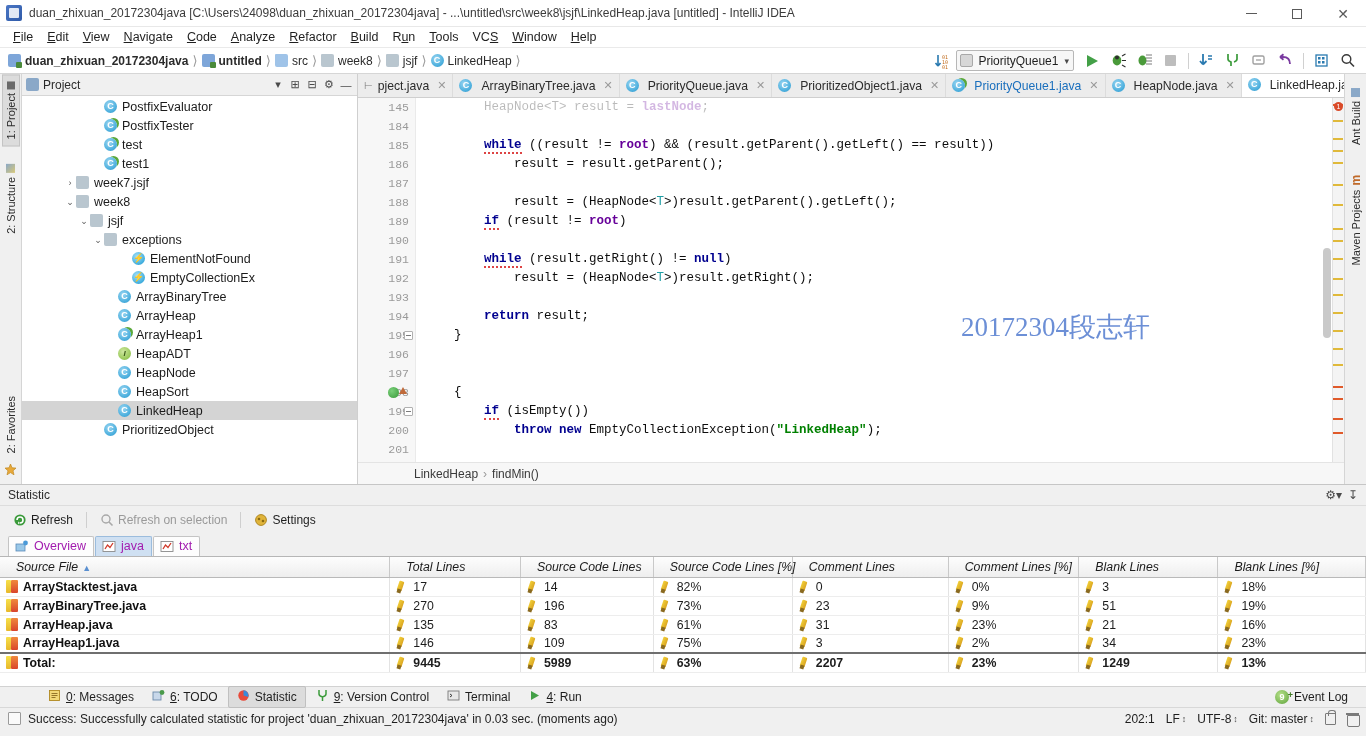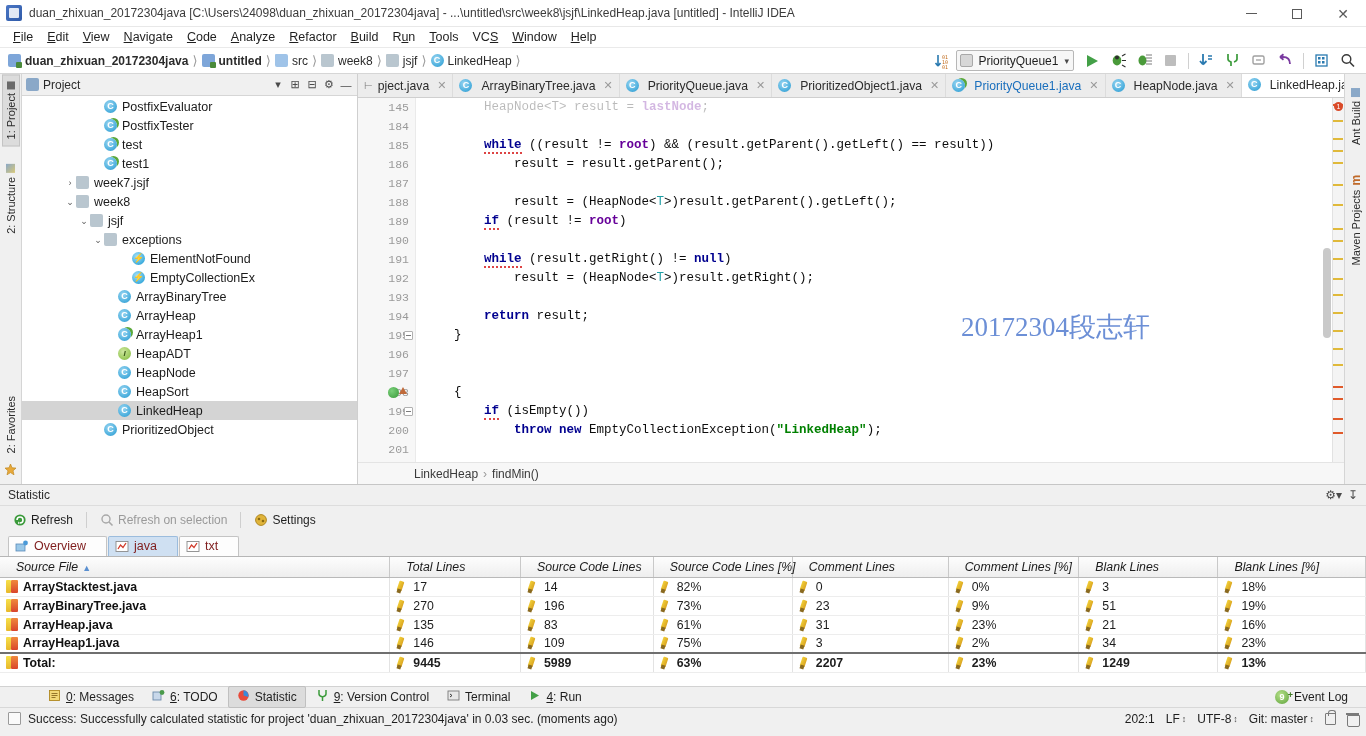--- a/index.html
+++ b/index.html
@@ -148,22 +148,22 @@
   .toolwin { height: 202px; background:#f0f0f0; border-top:1px solid #c6c6c6;
              display:flex; flex-direction:column; }
   .tw-head { height:21px; display:flex; align-items:center; padding-left:8px; font-size:12px; color:#2b2b2b;
              border-bottom:1px solid #ddd; background:#f0f0f0; }
   .tw-head-tools { margin-left:auto; display:flex; align-items:center; gap:6px; padding-right:8px; color:#4a4a4a; }
   .tw-actions { height:27px; display:flex; align-items:center; gap:4px; padding-left:8px; background:#f0f0f0; }
   .act { display:flex; align-items:center; gap:4px; font-size:12px; color:#1e1e1e; padding:2px 5px; border-radius:2px;}
   .act.disabled { color:#9a9a9a; }
   .vsep { width:1px; height:16px; background:#cfcfcf; margin:0 4px; }
   .tw-tabs { height:23px; display:flex; align-items:flex-end; padding-left:8px; gap:1px; background:#f0f0f0; }
-  .ttab { display:flex; align-items:center; gap:5px; font-size:12.5px; color:#7f1d1d;
-          border:1px solid #c4c4c4; border-bottom:none; padding:2px 20px 3px 6px; background:#fdfdfd;
+  .ttab { display:flex; align-items:center; gap:5px; font-size:12.5px; color:#a21caf;
+          border:1px solid #c4c4c4; border-bottom:none; padding:2px 7px 3px 6px; background:#fdfdfd;
           border-radius:2px 2px 0 0; }
   .ttab.active { background:#cfe0f2; border-color:#9bbcdd; }
   .table-wrap { flex:1; background:#fff; border-top:1px solid #b6b6b6; overflow:hidden; position:relative; }
   table.stats { width:100%; border-collapse:collapse; table-layout:fixed; }
   table.stats th {
     background: linear-gradient(#fdfdfd,#eeeeee); border-right:1px solid #c9c9c9;
     border-bottom:1px solid #b9b9b9; font-weight:normal; font-size:12.3px; color:#1b1b1b;
     height:20px; padding:0 16px; text-align:left; white-space:nowrap;font-style:italic;
   }
   table.stats td {

